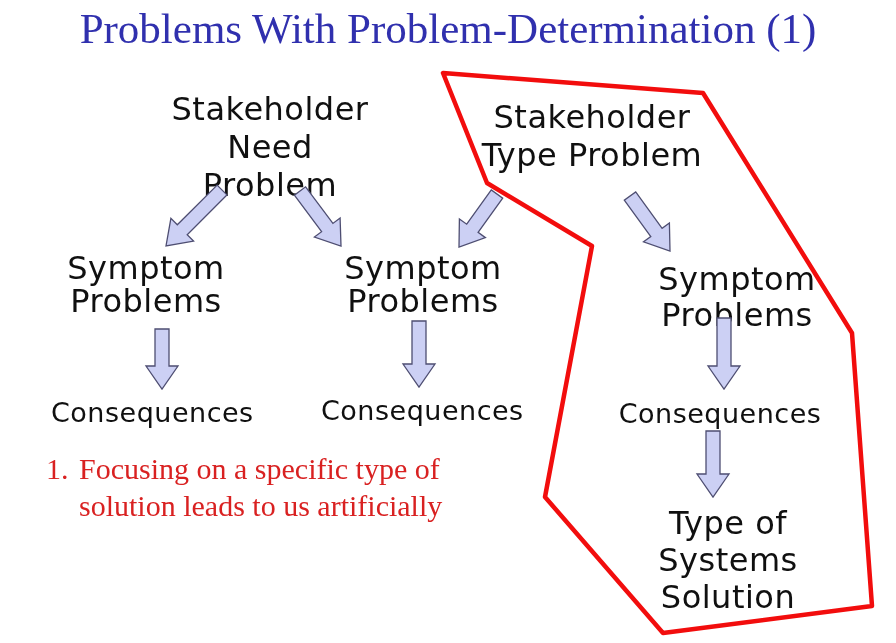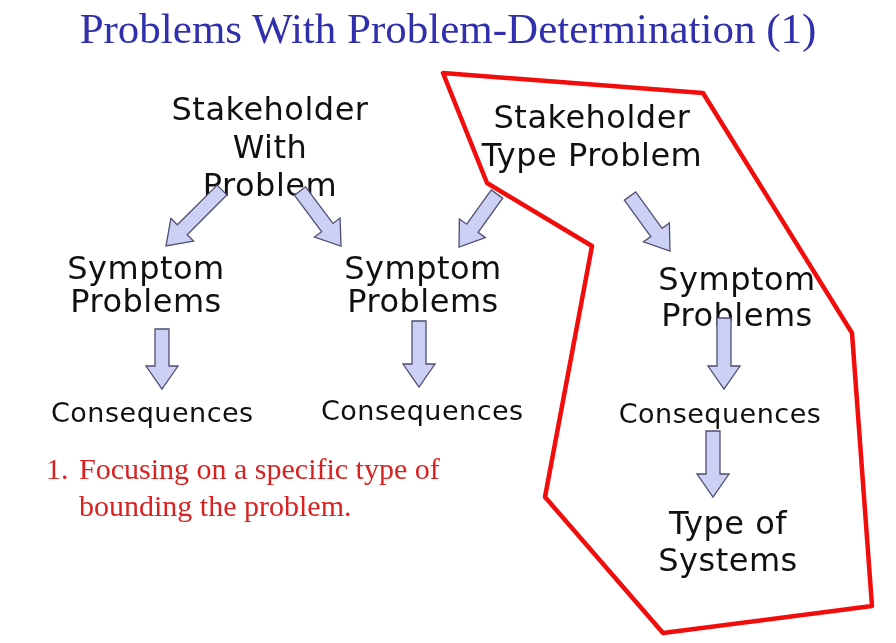--- a/index.html
+++ b/index.html
@@ -46,21 +46,21 @@
 </style>
 </head>
 <body>
 
 <div class="slide">
 
   <div class="title">Problems With Problem-Determination (1)</div>
 
   <div class="node n-stk-left">
     <span class="ln">Stakeholder</span>
-    <span class="ln">With</span>
+    <span class="ln">Need</span>
     <span class="ln">Problem</span>
   </div>
 
   <div class="node n-stk-right">
     <span class="ln">Stakeholder</span>
     <span class="ln">Type Problem</span>
   </div>
 
   <div class="node n-sym-left">
     <span class="ln">Symptom</span>
@@ -76,27 +76,28 @@
     <span class="ln">Symptom</span>
     <span class="ln">Problems</span>
   </div>
 
   <div class="node n-con-left">Consequences</div>
   <div class="node n-con-mid">Consequences</div>
   <div class="node n-con-right">Consequences</div>
 
   <div class="node n-sol">
     <span class="ln">Type of Systems</span>
+    <span class="ln">Solution</span>
   </div>
 
   <div class="note">
     <span class="note-num">1.</span>
     <div class="note-lines">
       <div>Focusing on a specific type of</div>
-      <div>bounding the problem.</div>
+      <div>solution leads to us artificially</div>
     </div>
   </div>
 
   <svg class="overlay" viewBox="0 0 896 643" xmlns="http://www.w3.org/2000/svg">
     <polygon class="boundary" points="443,73 703,93 852,333 872,606 663,633 545,497 592,246 487,183"></polygon>
     <g id="arrow-layer">
         <polygon points="217.1,185.1 177.3,224.8 170.9,218.4 166.0,246.0 193.6,241.1 187.2,234.7 226.9,194.9" class="flow-arrow"></polygon>
         <polygon points="294.4,195.2 321.6,231.7 314.4,237.1 341.0,246.0 340.1,218.0 332.9,223.4 305.6,186.8" class="flow-arrow"></polygon>
         <polygon points="491.3,189.9 466.7,224.2 459.4,219.0 459.0,247.0 485.4,237.6 478.1,232.4 502.7,198.1" class="flow-arrow"></polygon>
         <polygon points="624.3,200.1 650.8,236.5 643.5,241.8 670.0,251.0 669.4,223.0 662.1,228.3 635.7,191.9" class="flow-arrow"></polygon>

